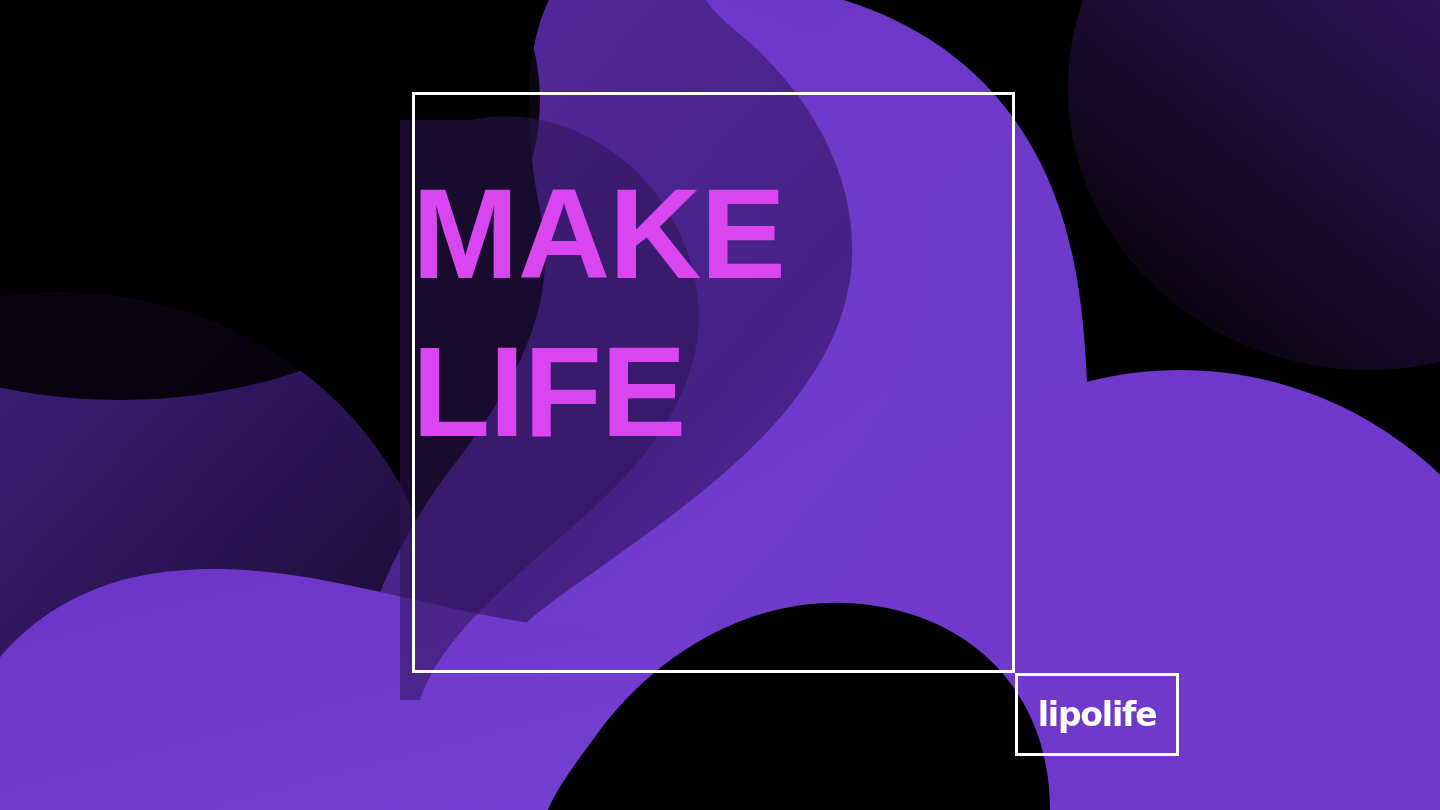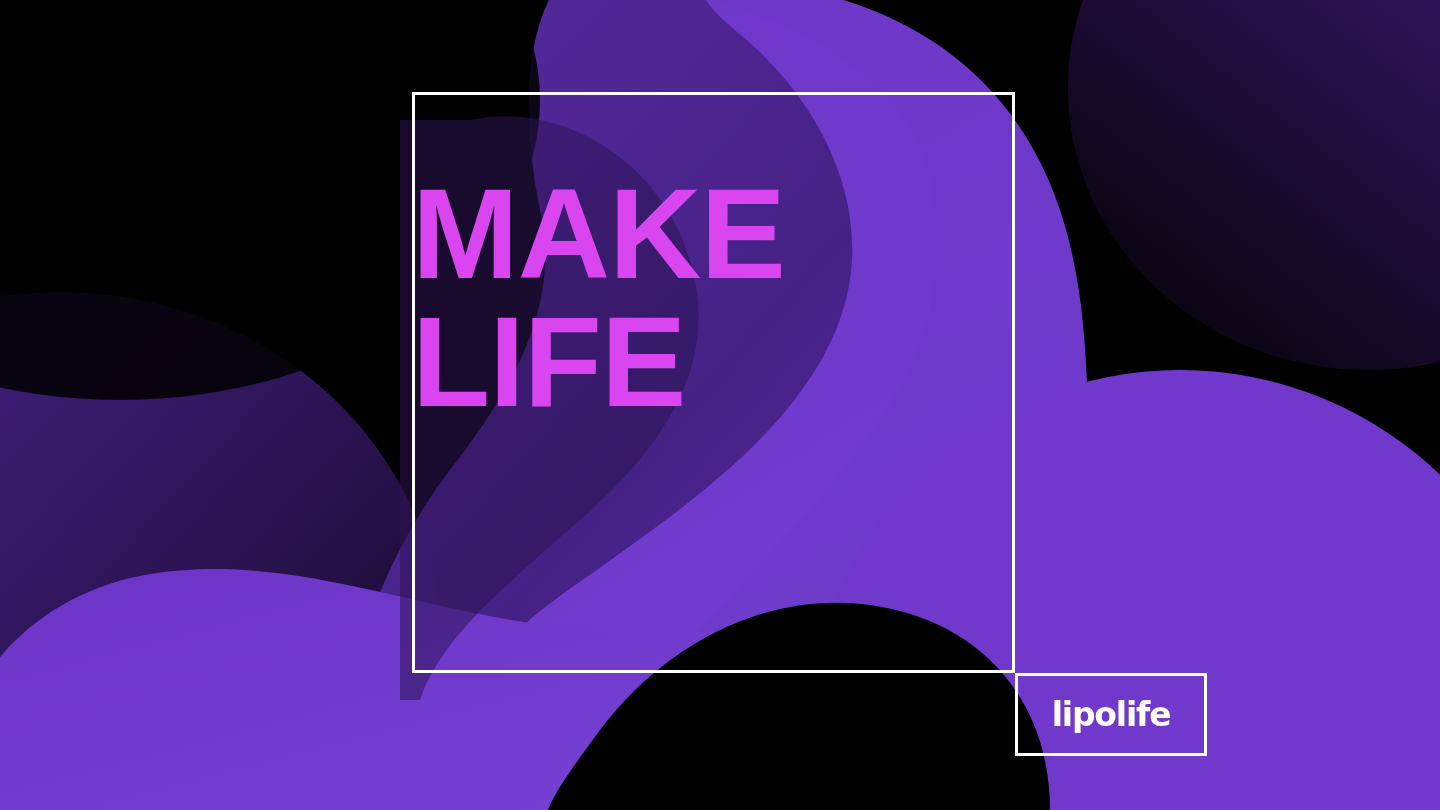--- a/index.html
+++ b/index.html
@@ -43,29 +43,29 @@
     color: #d946ef;
     font-weight: 700;
     font-size: 132px;
     line-height: 128px;
     letter-spacing: -1px;
     text-transform: uppercase;
     white-space: nowrap;
   }
   .headline .ln { display: block; }
   .ln-make  { font-size: 128px; }
-  .ln-life  { font-size: 128px; }
+  .ln-life  { font-size: 128px; margin-top: 30px; }
   .ln-happen{ font-size: 128px; letter-spacing: -2px; }
 
   
   .logo-badge {
     position: absolute;
     left: 1015px;
     top: 673px;
-    width: 192px;
+    width: 164px;
     height: 83px;
     border: 3px solid #ffffff;
     box-sizing: border-box;
     display: flex;
     align-items: center;
     justify-content: center;
   }
   .logo-wordmark {
     color: #ffffff;
     font-family: "DejaVu Sans", sans-serif;

